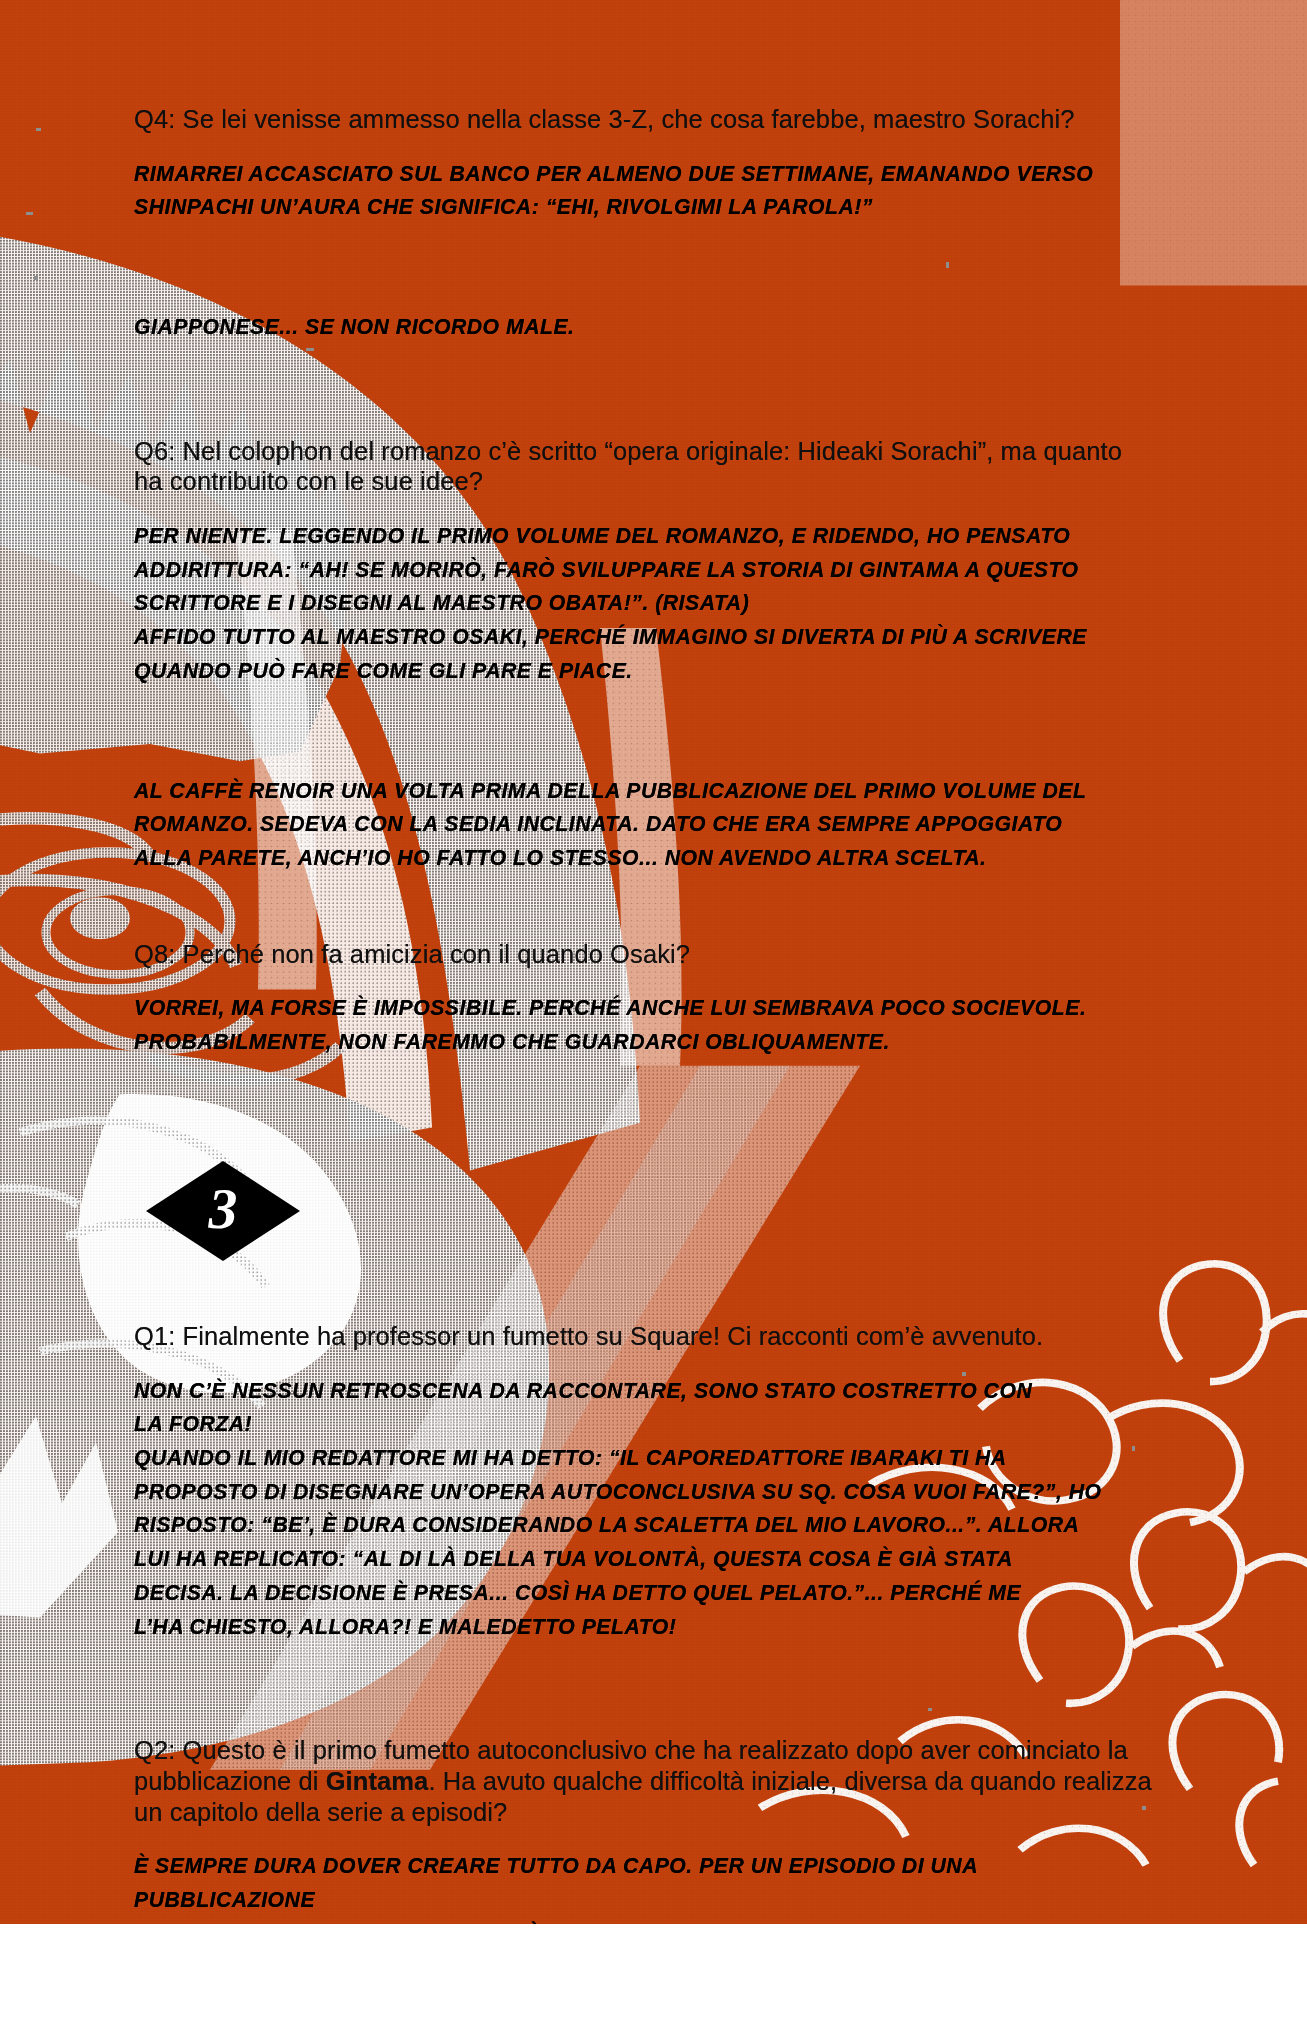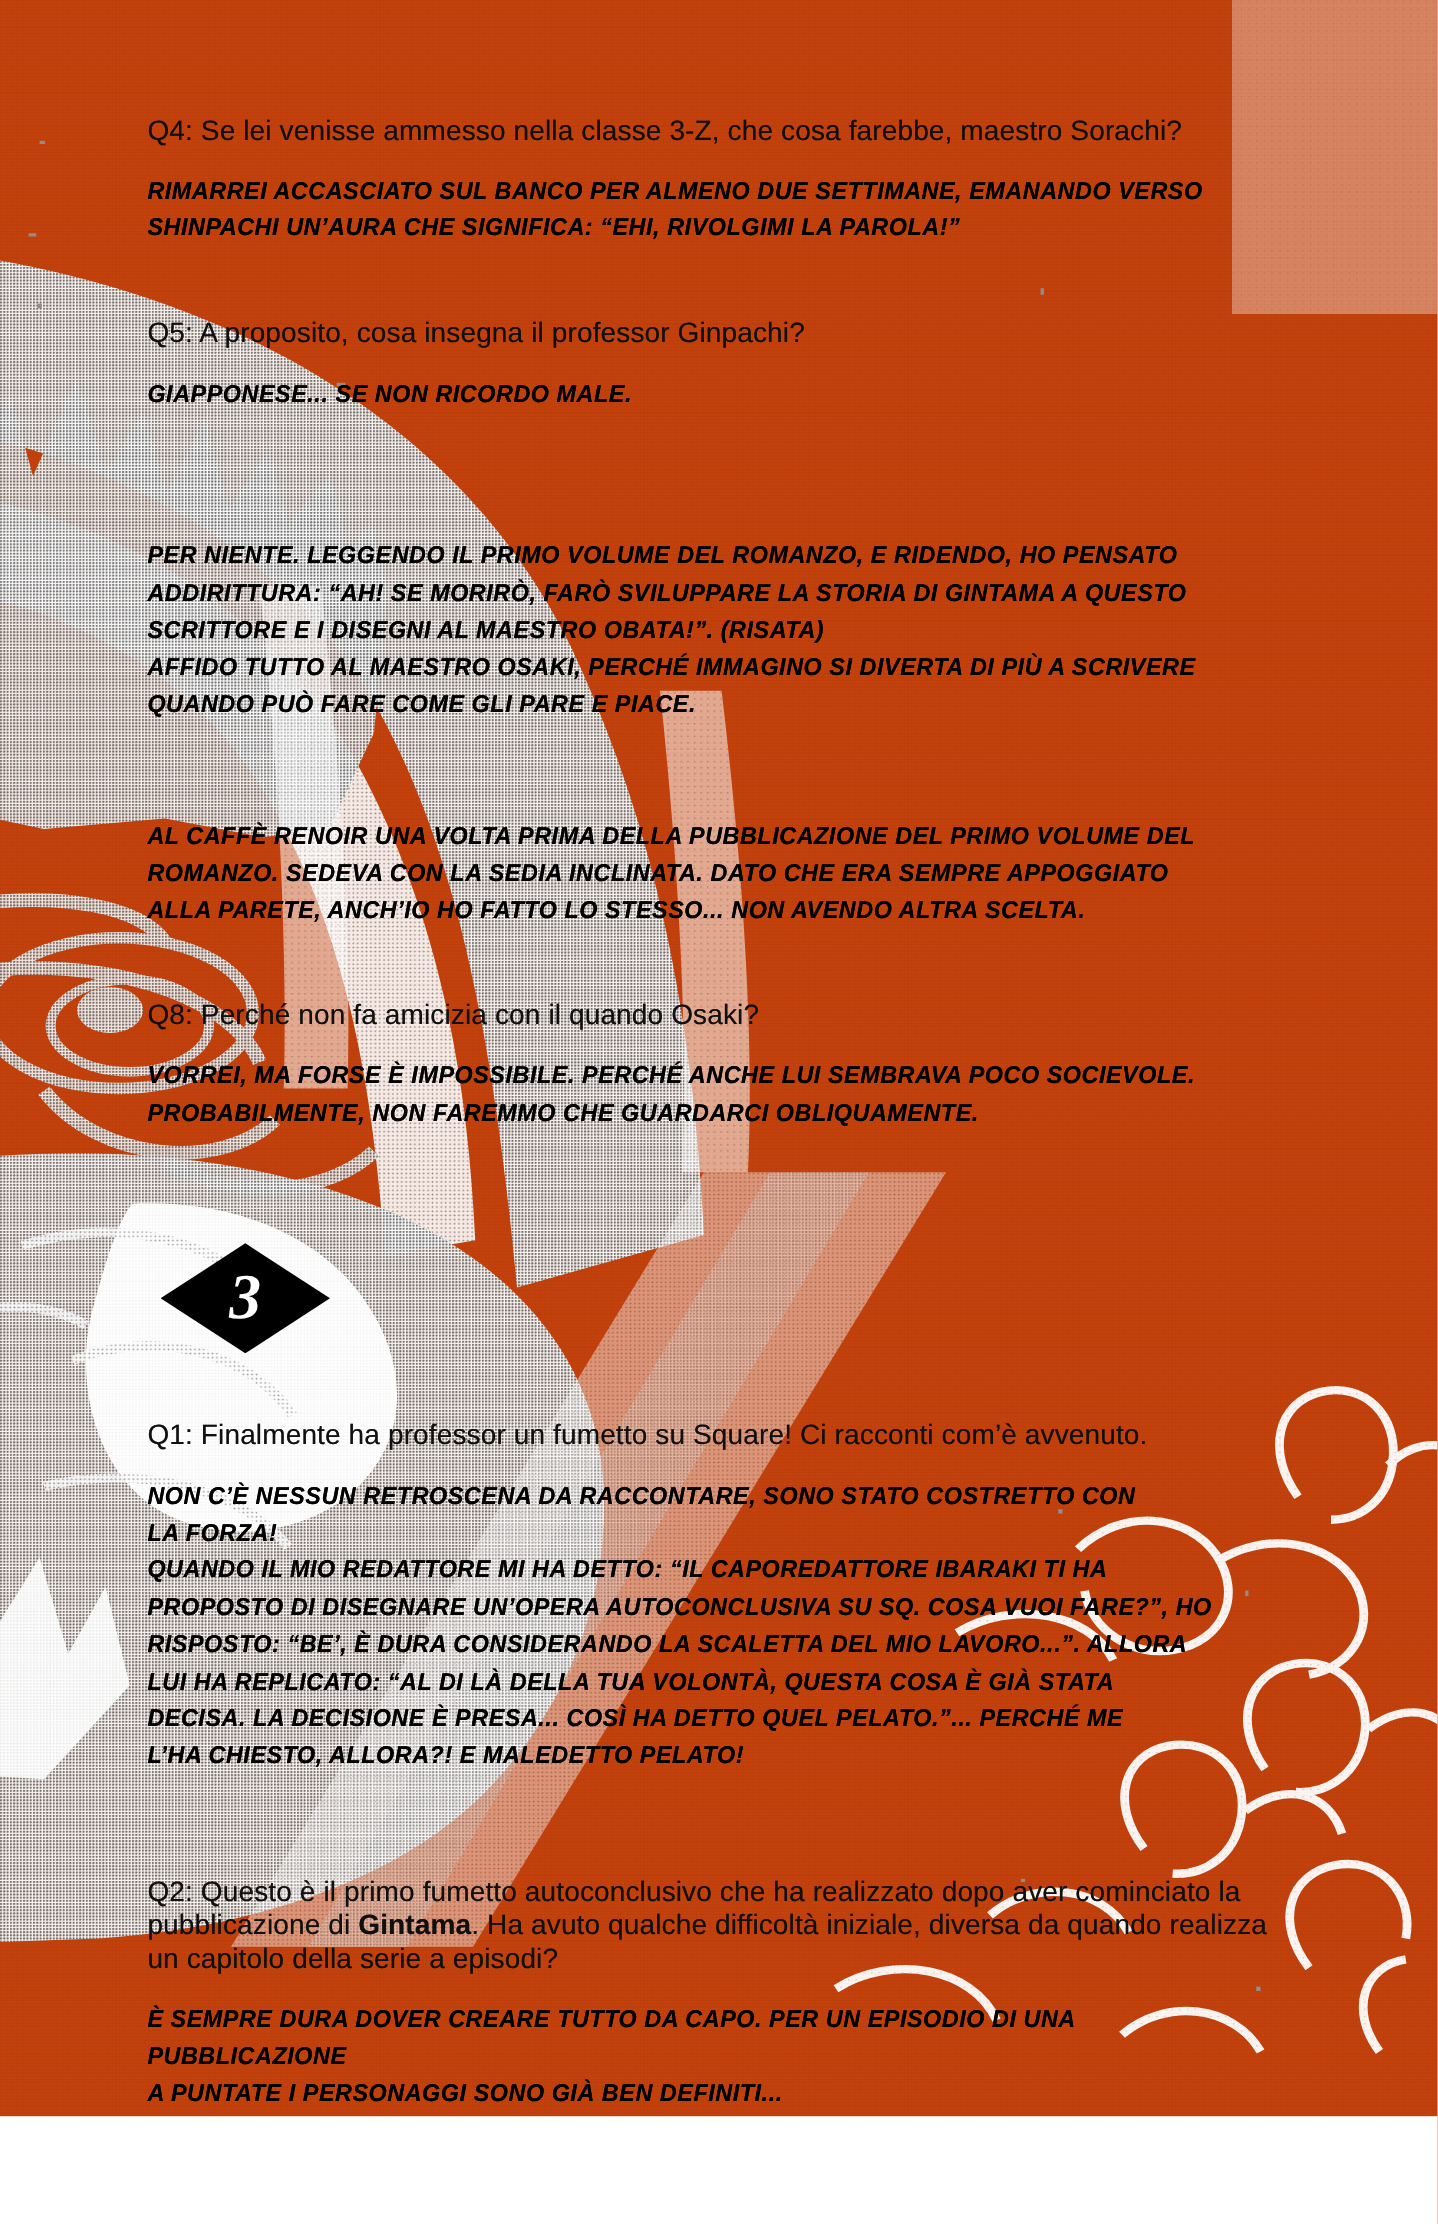--- a/index.html
+++ b/index.html
@@ -287,30 +287,30 @@
       <div class="gap-sm"></div>
       <p class="answer">
         <span>RIMARREI ACCASCIATO SUL BANCO PER ALMENO DUE SETTIMANE, EMANANDO VERSO</span><br>
         <span>SHINPACHI UN’AURA CHE SIGNIFICA: “EHI, RIVOLGIMI LA PAROLA!”</span>
       </p>
     </div>
 
     <div class="gap-lg"></div>
 
     <div class="qa-block">
-      <p class="question">Q5: A proposito, cosa insegna il professor Ginpachi?</p>
       <div class="gap-sm"></div>
       <p class="answer">
         <span>GIAPPONESE... SE NON RICORDO MALE.</span>
       </p>
     </div>
 
     <div class="gap-xl"></div>
 
     <div class="qa-block">
+      <p class="question">Q6: Nel colophon del romanzo c’è scritto “opera originale: Hideaki Sorachi”, ma quanto ha contribuito con le sue idee?</p>
       <div class="gap-sm"></div>
       <p class="answer">
         <span>PER NIENTE. LEGGENDO IL PRIMO VOLUME DEL ROMANZO, E RIDENDO, HO PENSATO</span><br>
         <span>ADDIRITTURA: “AH! SE MORIRÒ, FARÒ SVILUPPARE LA STORIA DI GINTAMA A QUESTO</span><br>
         <span>SCRITTORE E I DISEGNI AL MAESTRO OBATA!”. (RISATA)</span><br>
         <span>AFFIDO TUTTO AL MAESTRO OSAKI, PERCHÉ IMMAGINO SI DIVERTA DI PIÙ A SCRIVERE</span><br>
         <span>QUANDO PUÒ FARE COME GLI PARE E PIACE.</span>
       </p>
     </div>
 

